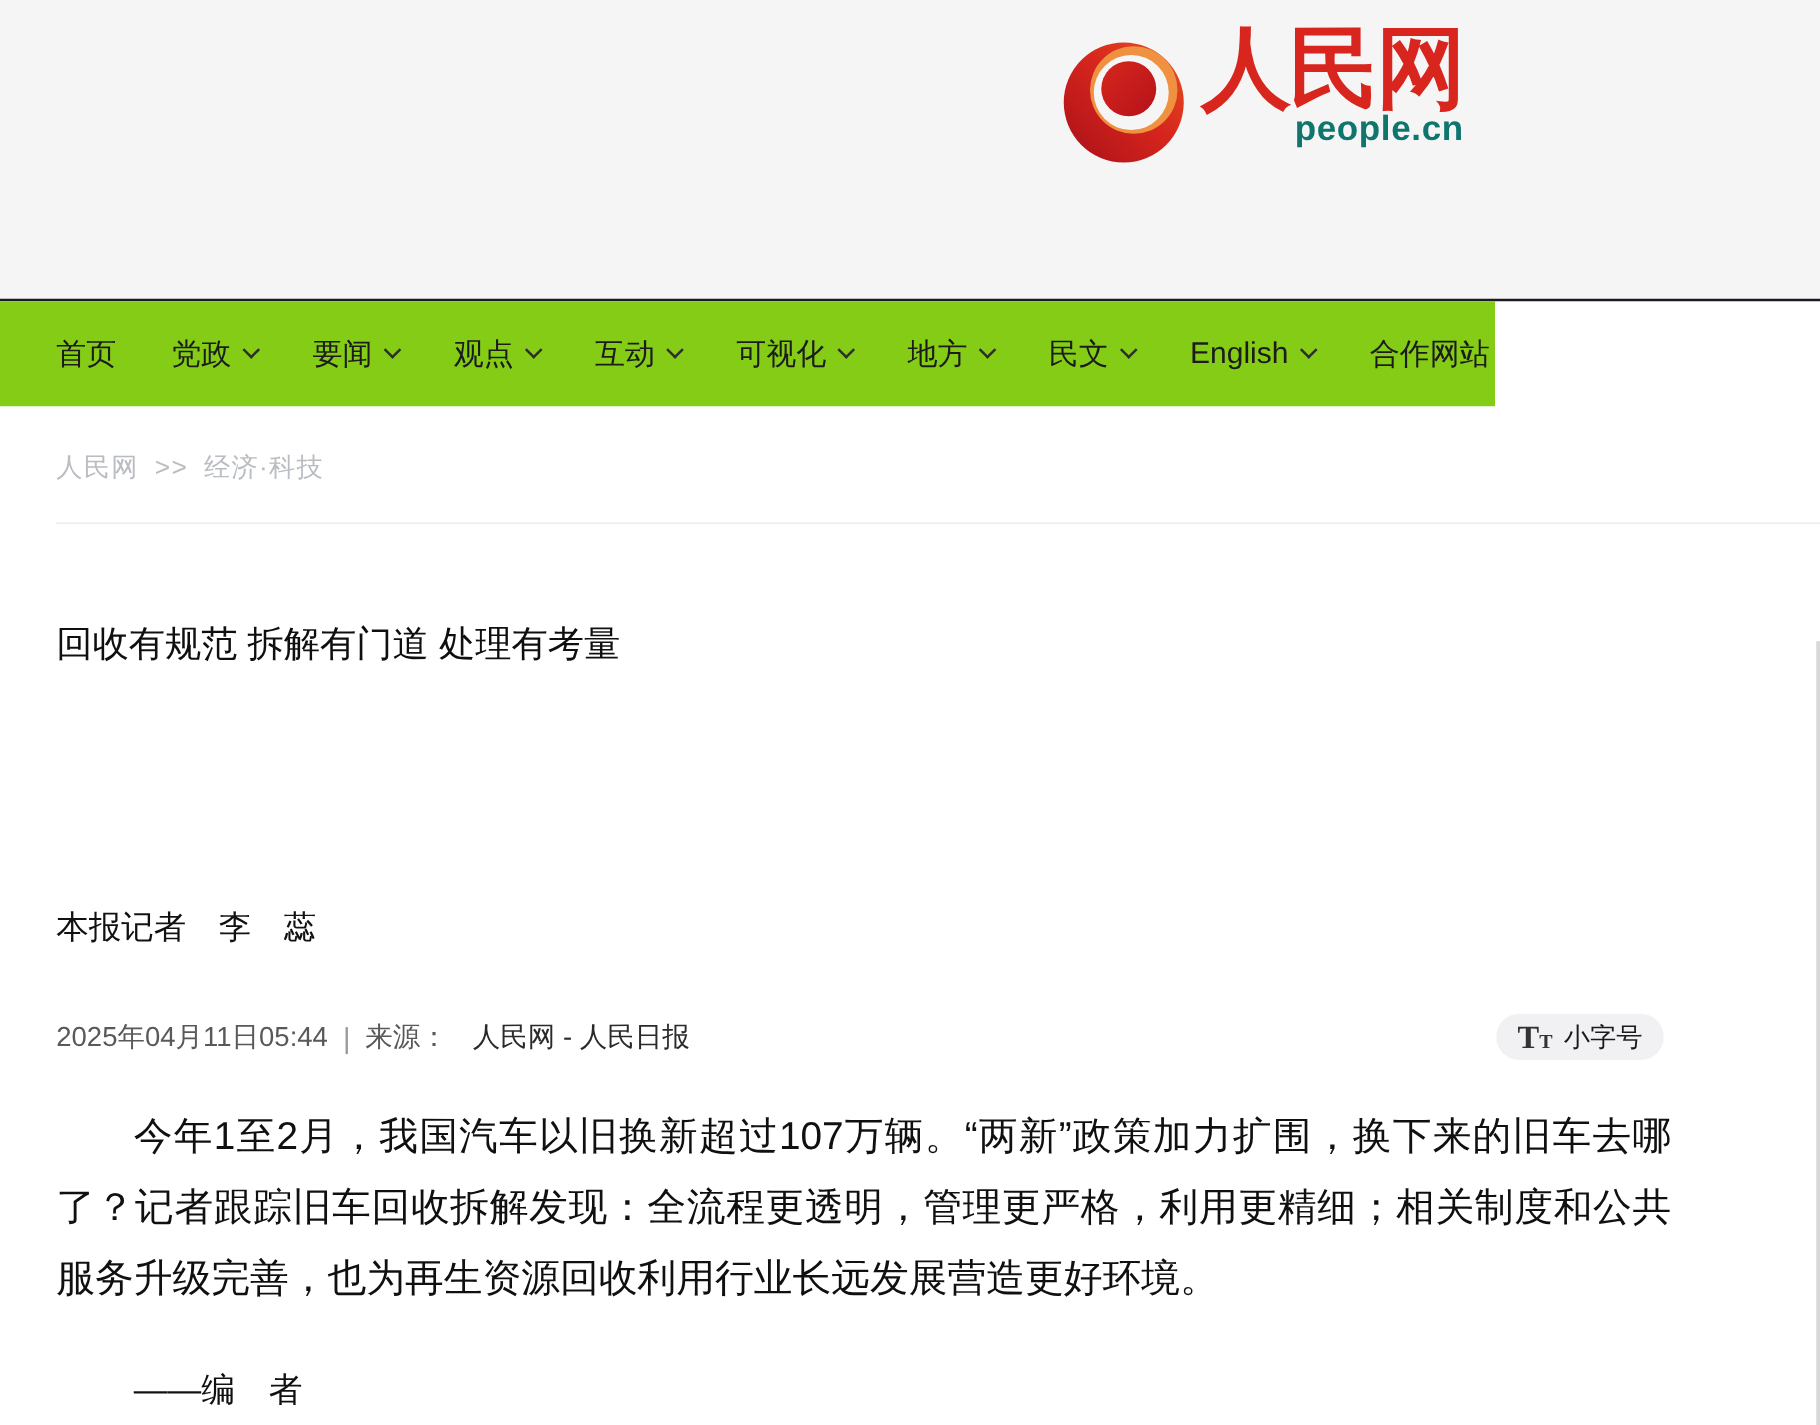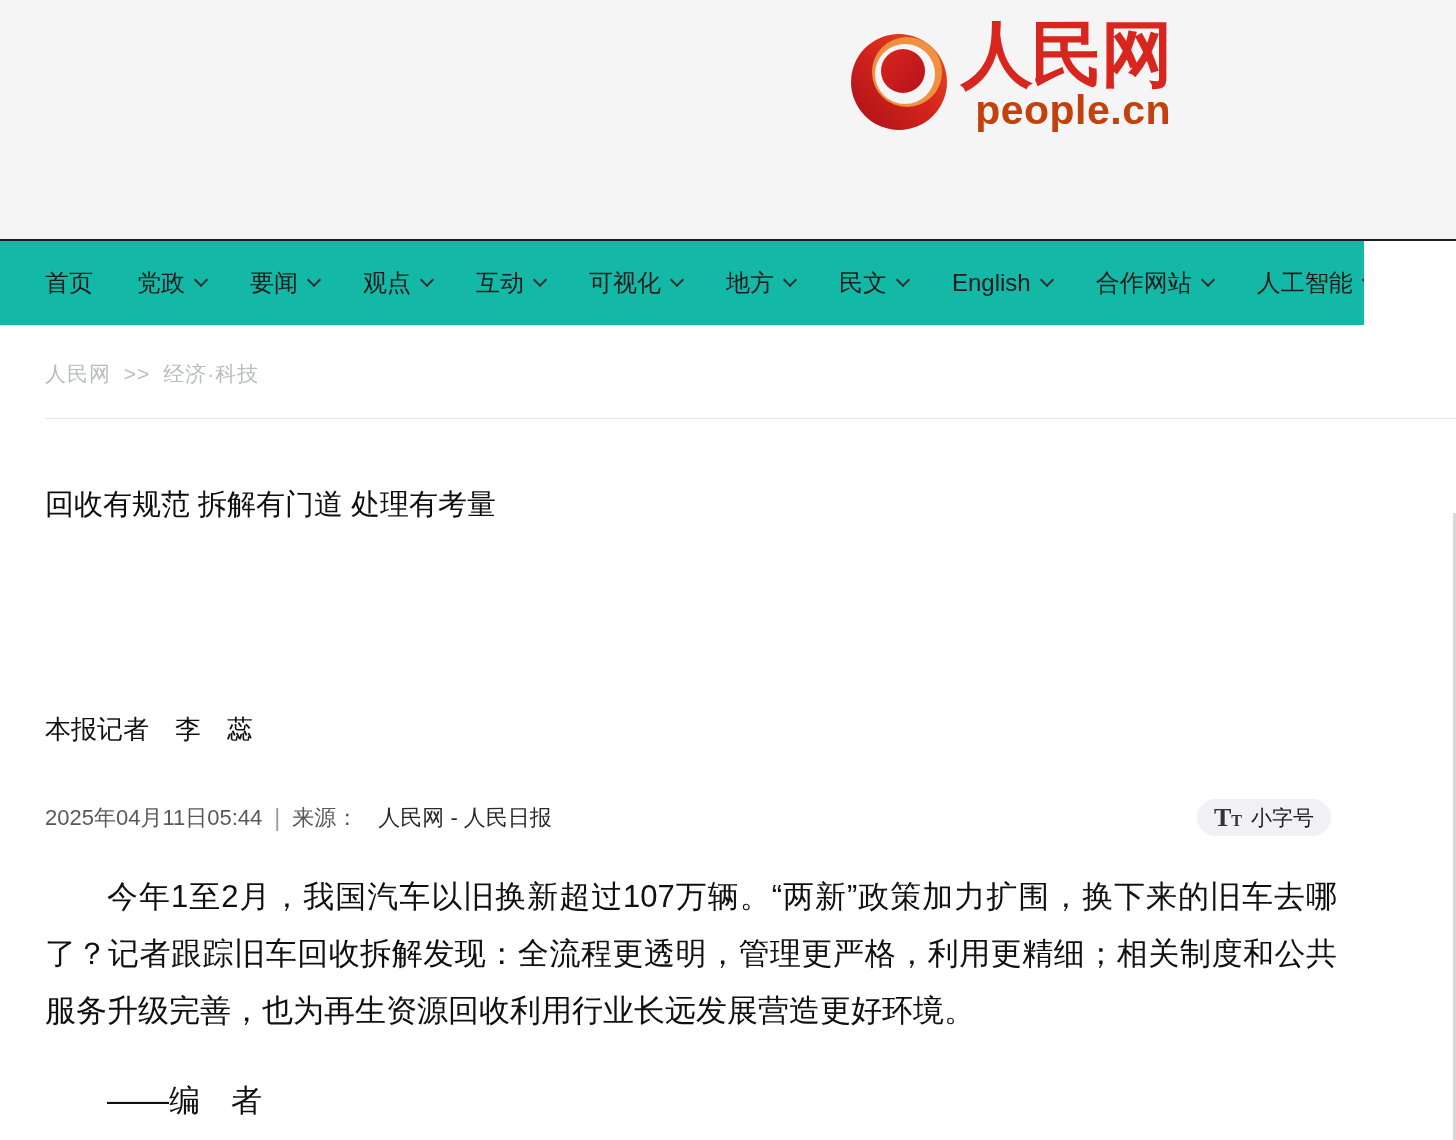--- a/index.html
+++ b/index.html
@@ -20,29 +20,29 @@
     position:absolute; left:849px; top:16px;
     display:flex; align-items:flex-start; gap:12px;
   }
   .logo-swirl { display:block; width:100px; height:110px; margin-top:8px; }
   .logo-text { display:flex; flex-direction:column; align-items:flex-end; }
   .logo-cn {
     font-size:72px; font-weight:bold; color:#d8261e; line-height:1.1;
     letter-spacing:-2px; font-family:"Liberation Serif","DejaVu Serif",serif;
   }
   .logo-domain {
-    font-size:41px; font-weight:bold; color:#c2410c; letter-spacing:0.5px;
+    font-size:28px; font-weight:bold; color:#0f766e; letter-spacing:0.5px;
     margin-top:-8px; font-family:"Liberation Sans","DejaVu Sans",sans-serif;
   }
 
   
   .nav-rule { position:absolute; top:239px; left:0; width:1456px; height:2px; background:#1b1b25; }
   .main-nav {
-    position:absolute; top:241px; left:0; width:1364px; height:84px;
-    background:#14b8a6; overflow:hidden;
+    position:absolute; top:241px; left:0; width:1196px; height:84px;
+    background:#84cc16; overflow:hidden;
   }
   .nav-inner {
     display:flex; align-items:center; height:100%;
     padding-left:45px; gap:44px; white-space:nowrap;
   }
   .nav-item { display:flex; align-items:center; font-size:24px; color:#1c1c1c; flex:0 0 auto; }
   .chev {
     width:10px; height:10px; display:inline-block;
     border-right:2px solid #2e2e2e; border-bottom:2px solid #2e2e2e;
     transform:rotate(45deg); margin-left:11px; margin-top:-7px;
@@ -53,21 +53,21 @@
     position:absolute; top:360px; left:45px;
     font-size:21px; color:#b9bcc0; letter-spacing:1px;
   }
   .breadcrumb a { color:#b9bcc0; }
   .bc-sep { margin:0 6px; }
   .content-rule {
     position:absolute; top:418px; left:45px; right:0; height:1px; background:#e7e7e7;
   }
 
   
-  .article { position:absolute; left:45px; top:4px; width:1292px; height:1000px; }
+  .article { position:absolute; left:45px; top:16px; width:1292px; height:1000px; }
   .kicker {
     position:absolute; top:482px; left:0;
     font-size:29px; color:#0f0f0f; line-height:1.3;
   }
   .title {
     position:absolute; top:526px; left:0; width:1280px;
     font-size:54px; line-height:64px; font-weight:bold; color:#050505;
   }
   .byline {
     position:absolute; top:708px; left:0;
@@ -93,21 +93,21 @@
   .t-big { font-size:26px; font-weight:bold; line-height:1; }
   .t-small { font-size:16px; font-weight:bold; line-height:1; }
   .pill-label { font-size:21px; color:#1a1a1a; }
   .body-para {
     position:absolute; top:864px; left:0; width:1292px;
     font-size:31px; line-height:57px; color:#101010;
     text-indent:62px; text-align:justify;
   }
   .editor-note {
     position:absolute; top:1073px; left:0; width:1292px;
-    font-size:31px; line-height:47px; color:#101010; text-indent:62px;
+    font-size:27px; line-height:47px; color:#101010; text-indent:62px;
   }
 
   
   .scroll-thumb {
     position:absolute; right:0; top:513px; width:3px; height:627px;
     background:#d8d8d8;
   }
 </style>
 </head>
 <body>

